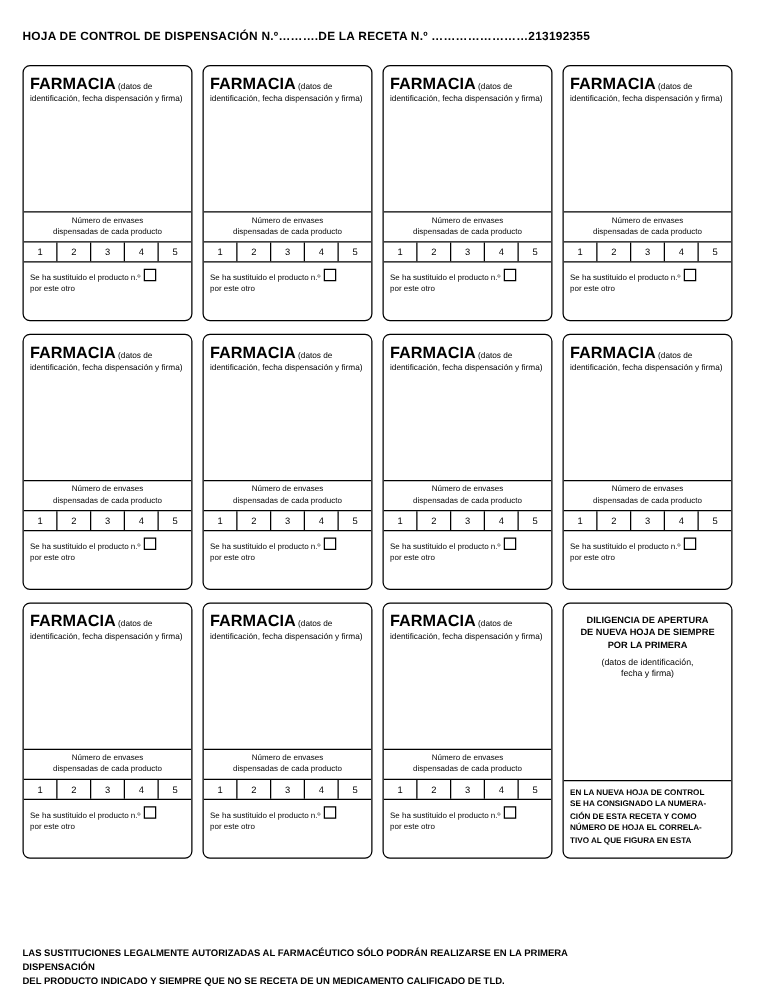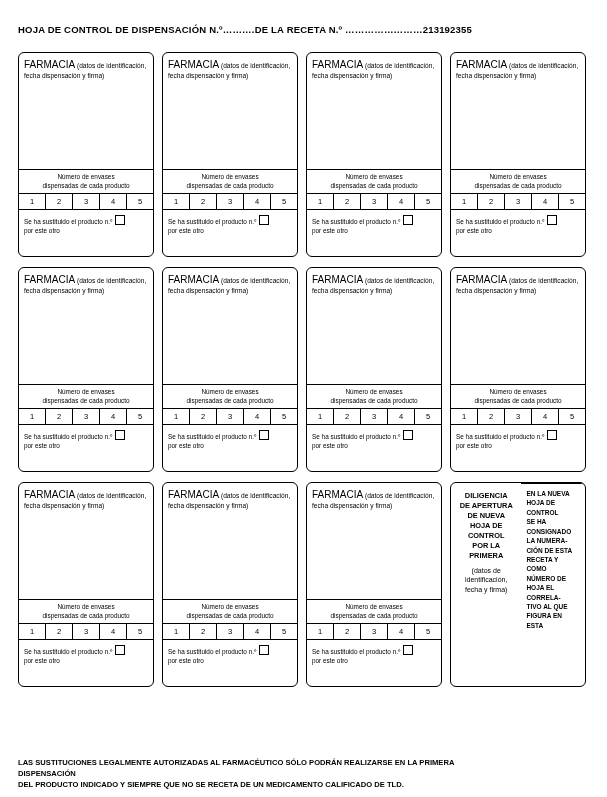--- a/index.html
+++ b/index.html
@@ -54,22 +54,22 @@
     overflow: hidden;
     background: #fff;
   }
   .cell-top {
     flex: 1 1 auto;
     padding: 5px 5px 0 5px;
     font-size: 6.6px;
     line-height: 1.35;
   }
   .farmacia-label {
-    font-weight: normal;
-    font-size: 10px;
+    font-weight: bold;
+    font-size: 13px;
   }
   .farmacia-rest {
     font-weight: normal;
     font-size: 6.6px;
   }
   .divider {
     border-top: 1.2px solid #000;
   }
   .envases {
     text-align: center;
@@ -115,21 +115,21 @@
     display: block;
   }
   
   .cell-diligencia {
     width: 136px;
     box-sizing: border-box;
     border: 1.2px solid #000;
     border-radius: 6px;
     height: 205px;
     display: flex;
-    flex-direction: row;
+    flex-direction: column;
     overflow: hidden;
   }
   .dil-top {
     flex: 1 1 auto;
     padding: 8px 8px 0 8px;
     text-align: center;
   }
   .dil-title {
     font-size: 7.4px;
     font-weight: bold;
@@ -406,21 +406,21 @@
         </div>
         <div class="sust">
           <span>Se ha sustituido el producto n.º</span><span class="chk"></span>
           <span class="sust-line2">por este otro</span>
         </div>
       </div>
 
       <div class="cell-diligencia">
         <div class="dil-top">
           <div class="dil-title">DILIGENCIA DE APERTURA</div>
-          <div class="dil-title">DE NUEVA HOJA DE CONTROL</div>
+          <div class="dil-title">DE NUEVA HOJA DE SIEMPRE</div>
           <div class="dil-title">POR LA PRIMERA</div>
           <div class="dil-sub">(datos de identificación,</div>
           <div class="dil-sub" style="margin-top:0">fecha y firma)</div>
         </div>
         <div class="dil-bottom">
           <div>EN LA NUEVA HOJA DE CONTROL</div>
           <div>SE HA CONSIGNADO LA NUMERA-</div>
           <div>CIÓN DE ESTA RECETA Y COMO</div>
           <div>NÚMERO DE HOJA EL CORRELA-</div>
           <div>TIVO AL QUE FIGURA EN ESTA</div>

